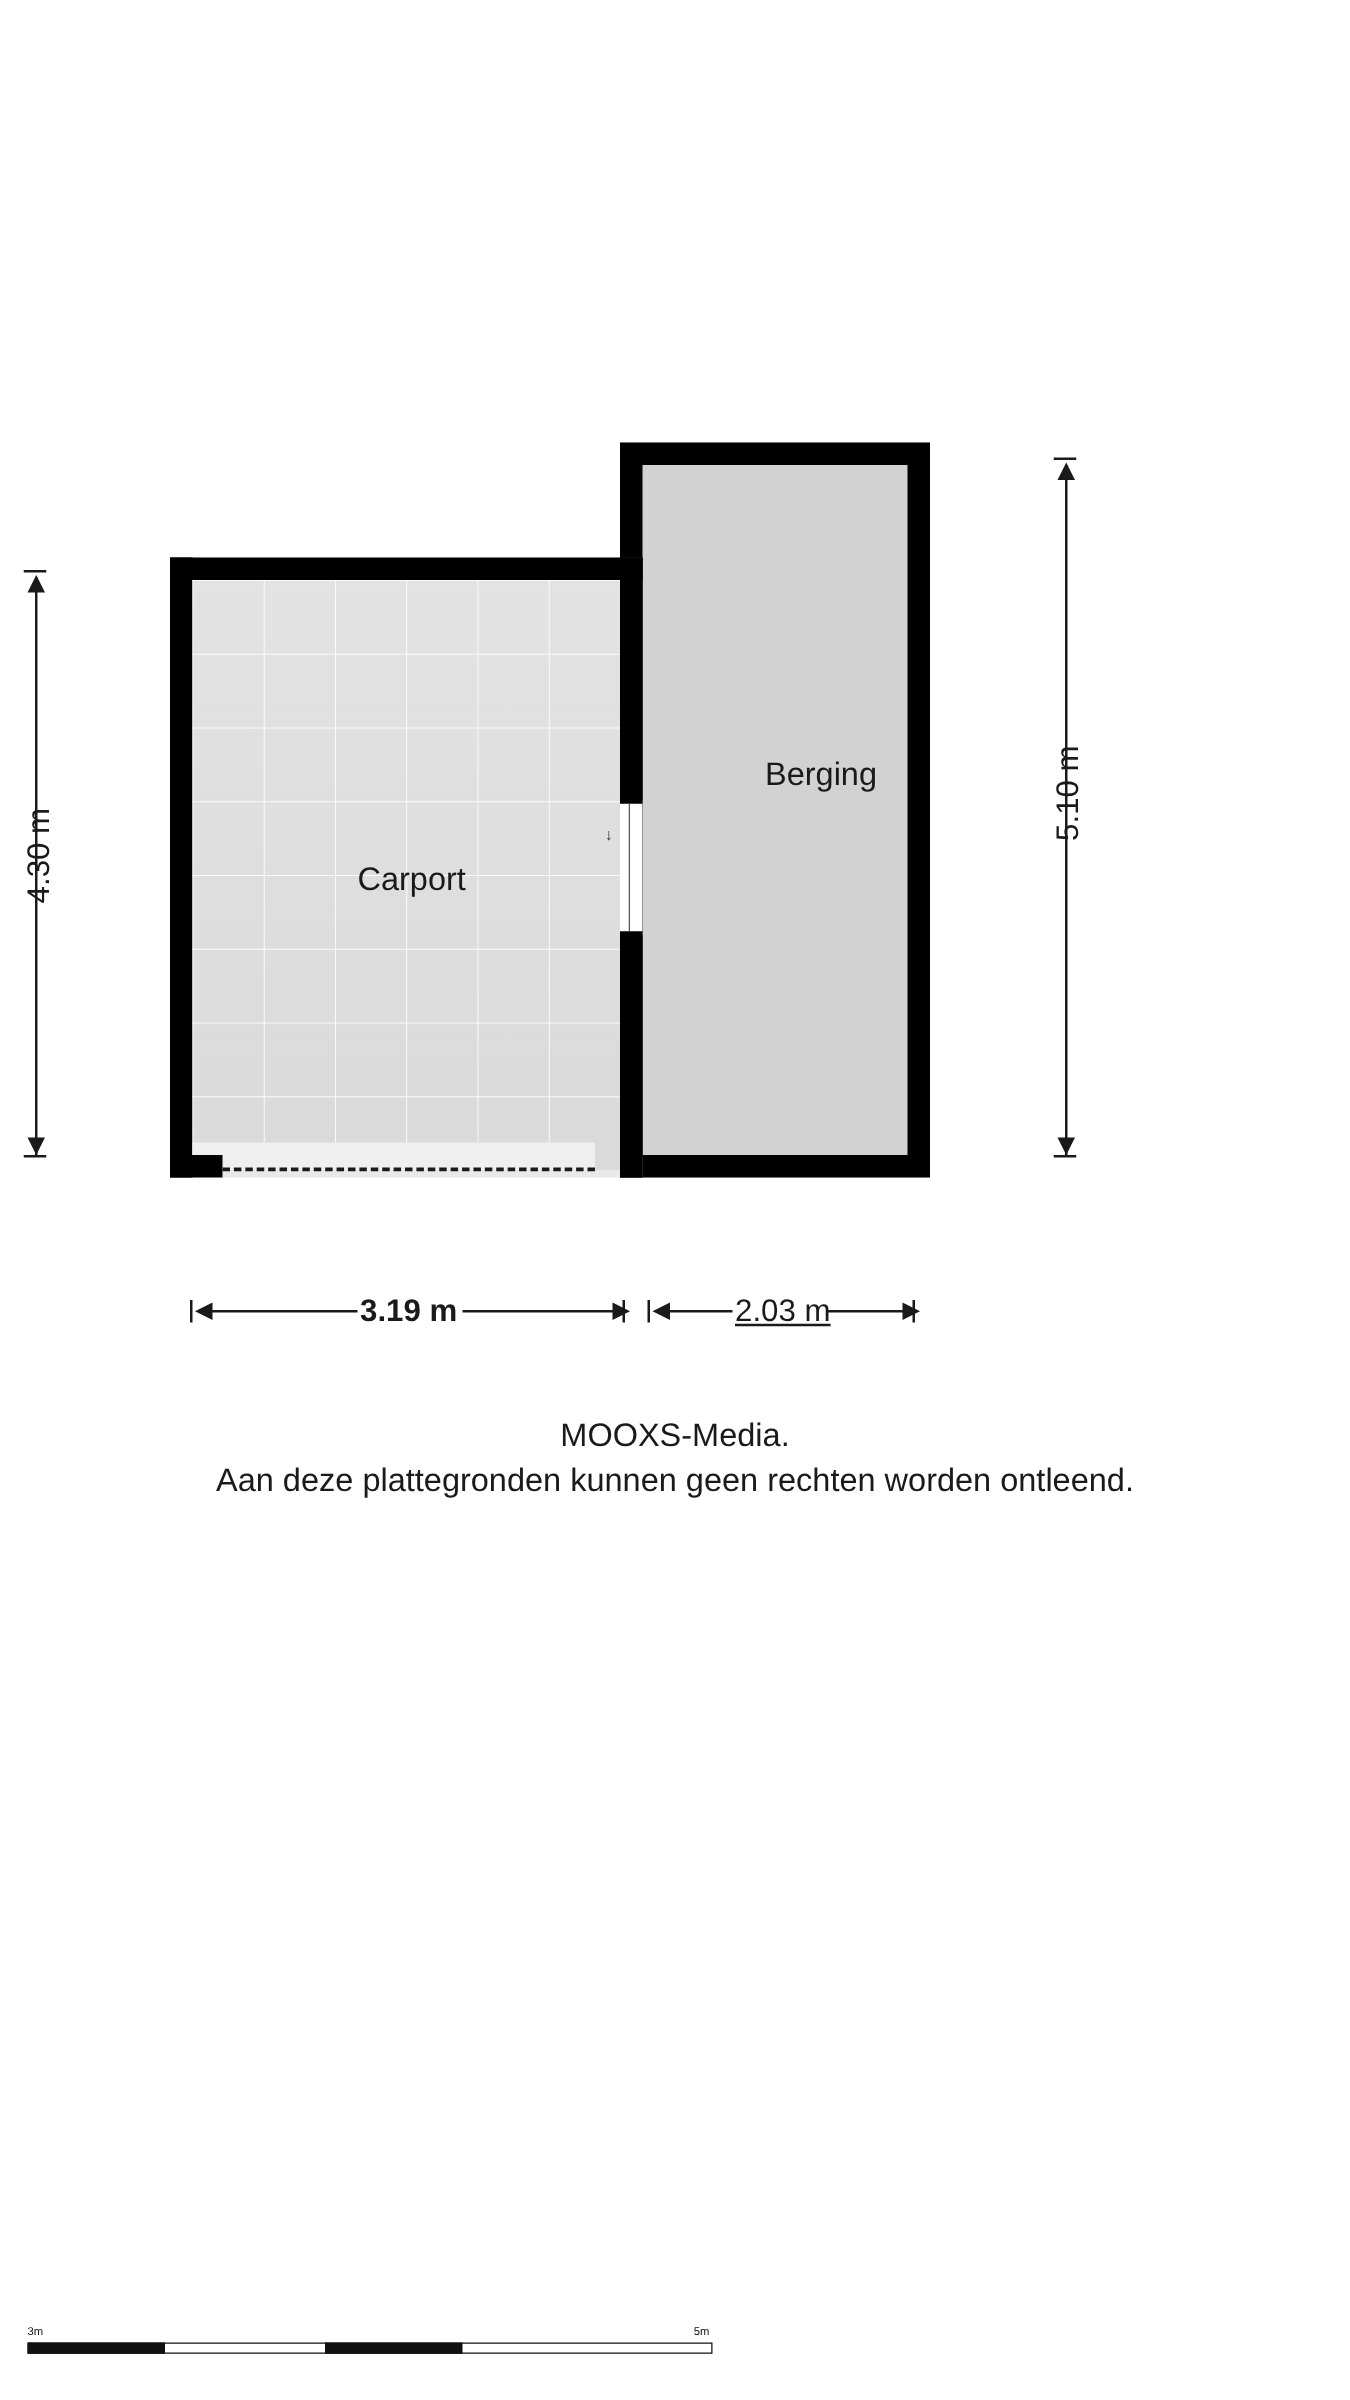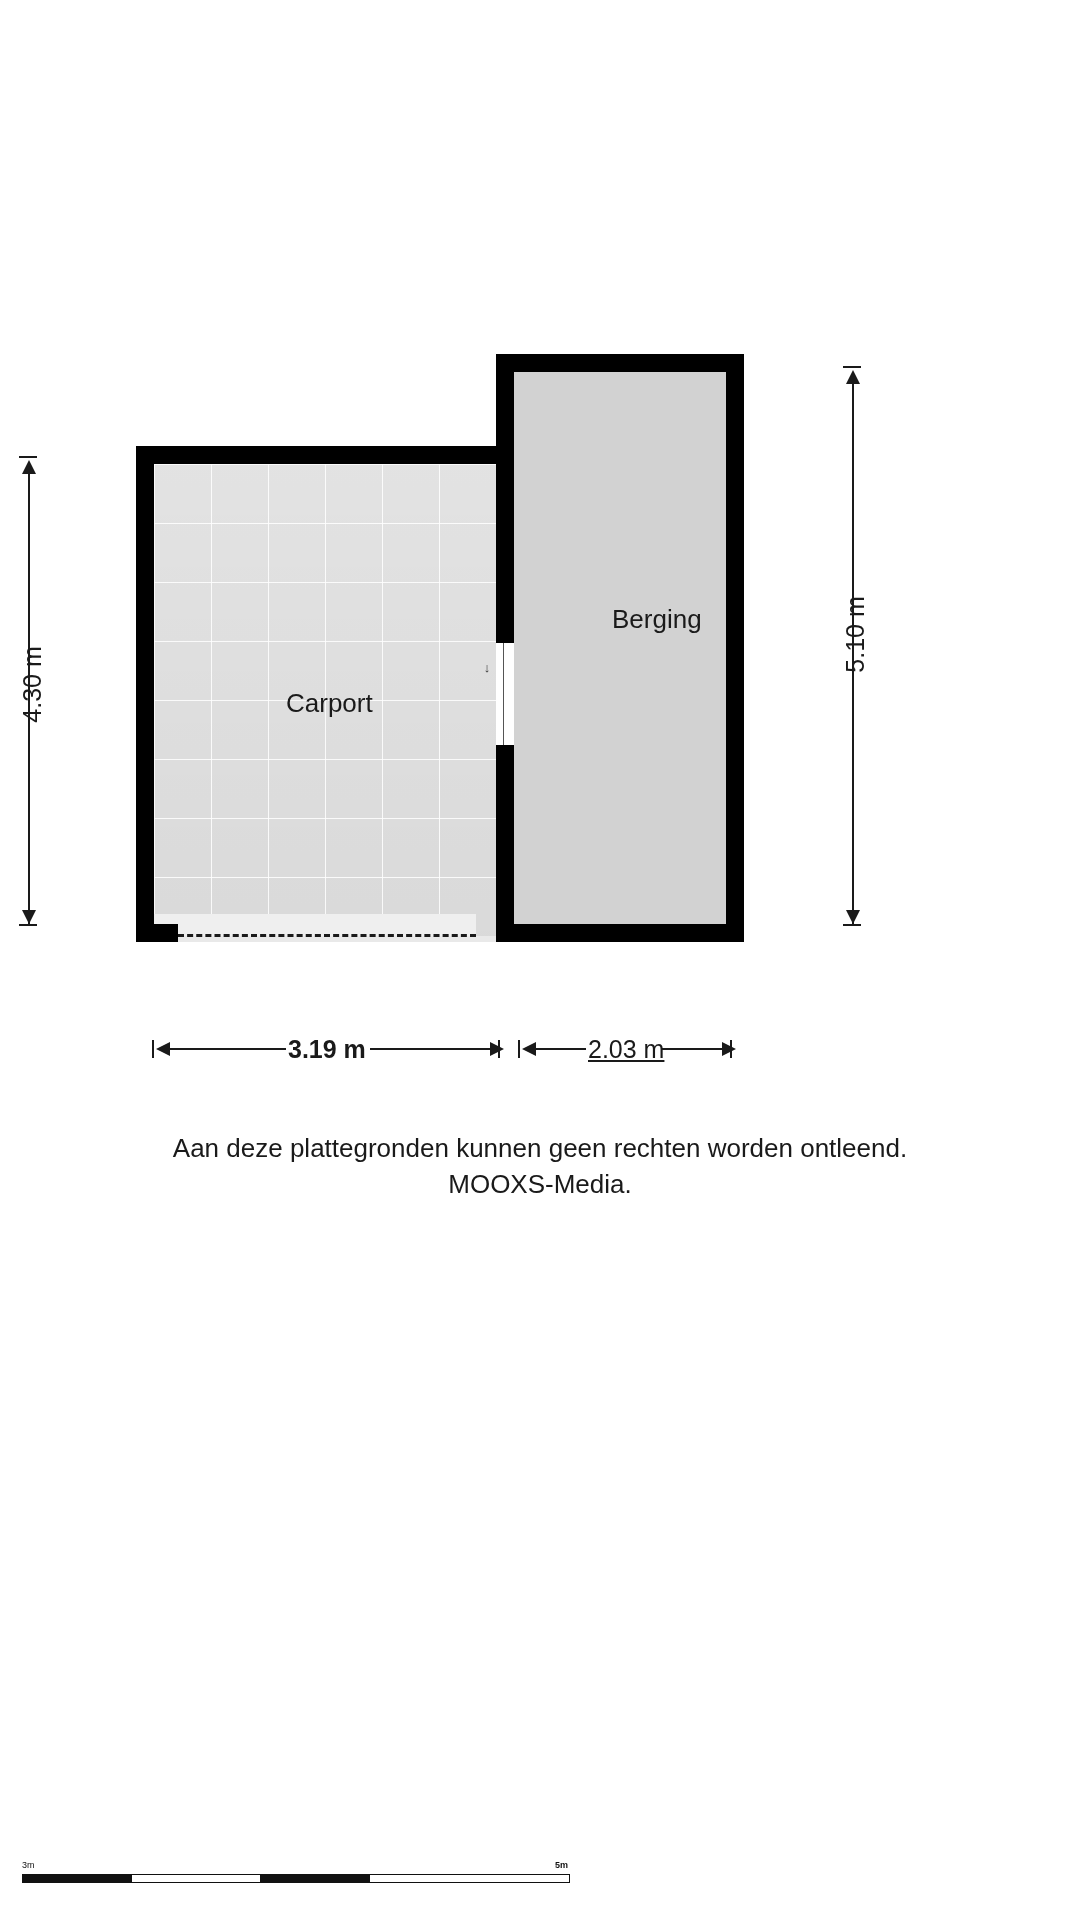--- a/index.html
+++ b/index.html
@@ -286,21 +286,21 @@
   }
   #sb-seg1 { left: 0;    width: 110px; }
   #sb-seg2 { left: 238px; width: 110px; }
   .sb-label {
     position: absolute;
     font-size: 9px;
     color: #111;
     top: 0;
   }
   #sb-label-0 { left: 0; }
-  #sb-label-5 { left: 533px; font-weight: bold; }
+  #sb-label-5 { left: 533px; }
 </style>
 </head>
 <body>
 
 <div id="plan">
 
   <div class="room" id="berging-room"></div>
 
   <div class="room" id="carport-room"></div>
   <div id="carport-tiles"></div>
@@ -341,22 +341,22 @@
   <div class="dim-hline" id="dim-b2-line-r"></div>
   <div class="cap-h" id="dim-b2-cap-l"></div>
   <div class="cap-h" id="dim-b2-cap-r"></div>
   <div class="arrow arrow-left" id="dim-b2-arrow-l"></div>
   <div class="arrow arrow-right" id="dim-b2-arrow-r"></div>
   <div class="dim-text" id="dim-b2-text">2.03 m</div>
 
 </div>
 
 <div id="disclaimer">
+  <div>MOOXS-Media.</div>
   <div>Aan deze plattegronden kunnen geen rechten worden ontleend.</div>
-  <div>MOOXS-Media.</div>
 </div>
 
 <div id="scalebar">
   <div id="scalebar-track"></div>
   <div class="sb-seg" id="sb-seg1"></div>
   <div class="sb-seg" id="sb-seg2"></div>
   <div class="sb-label" id="sb-label-0">3m</div>
   <div class="sb-label" id="sb-label-5">5m</div>
 </div>
 

